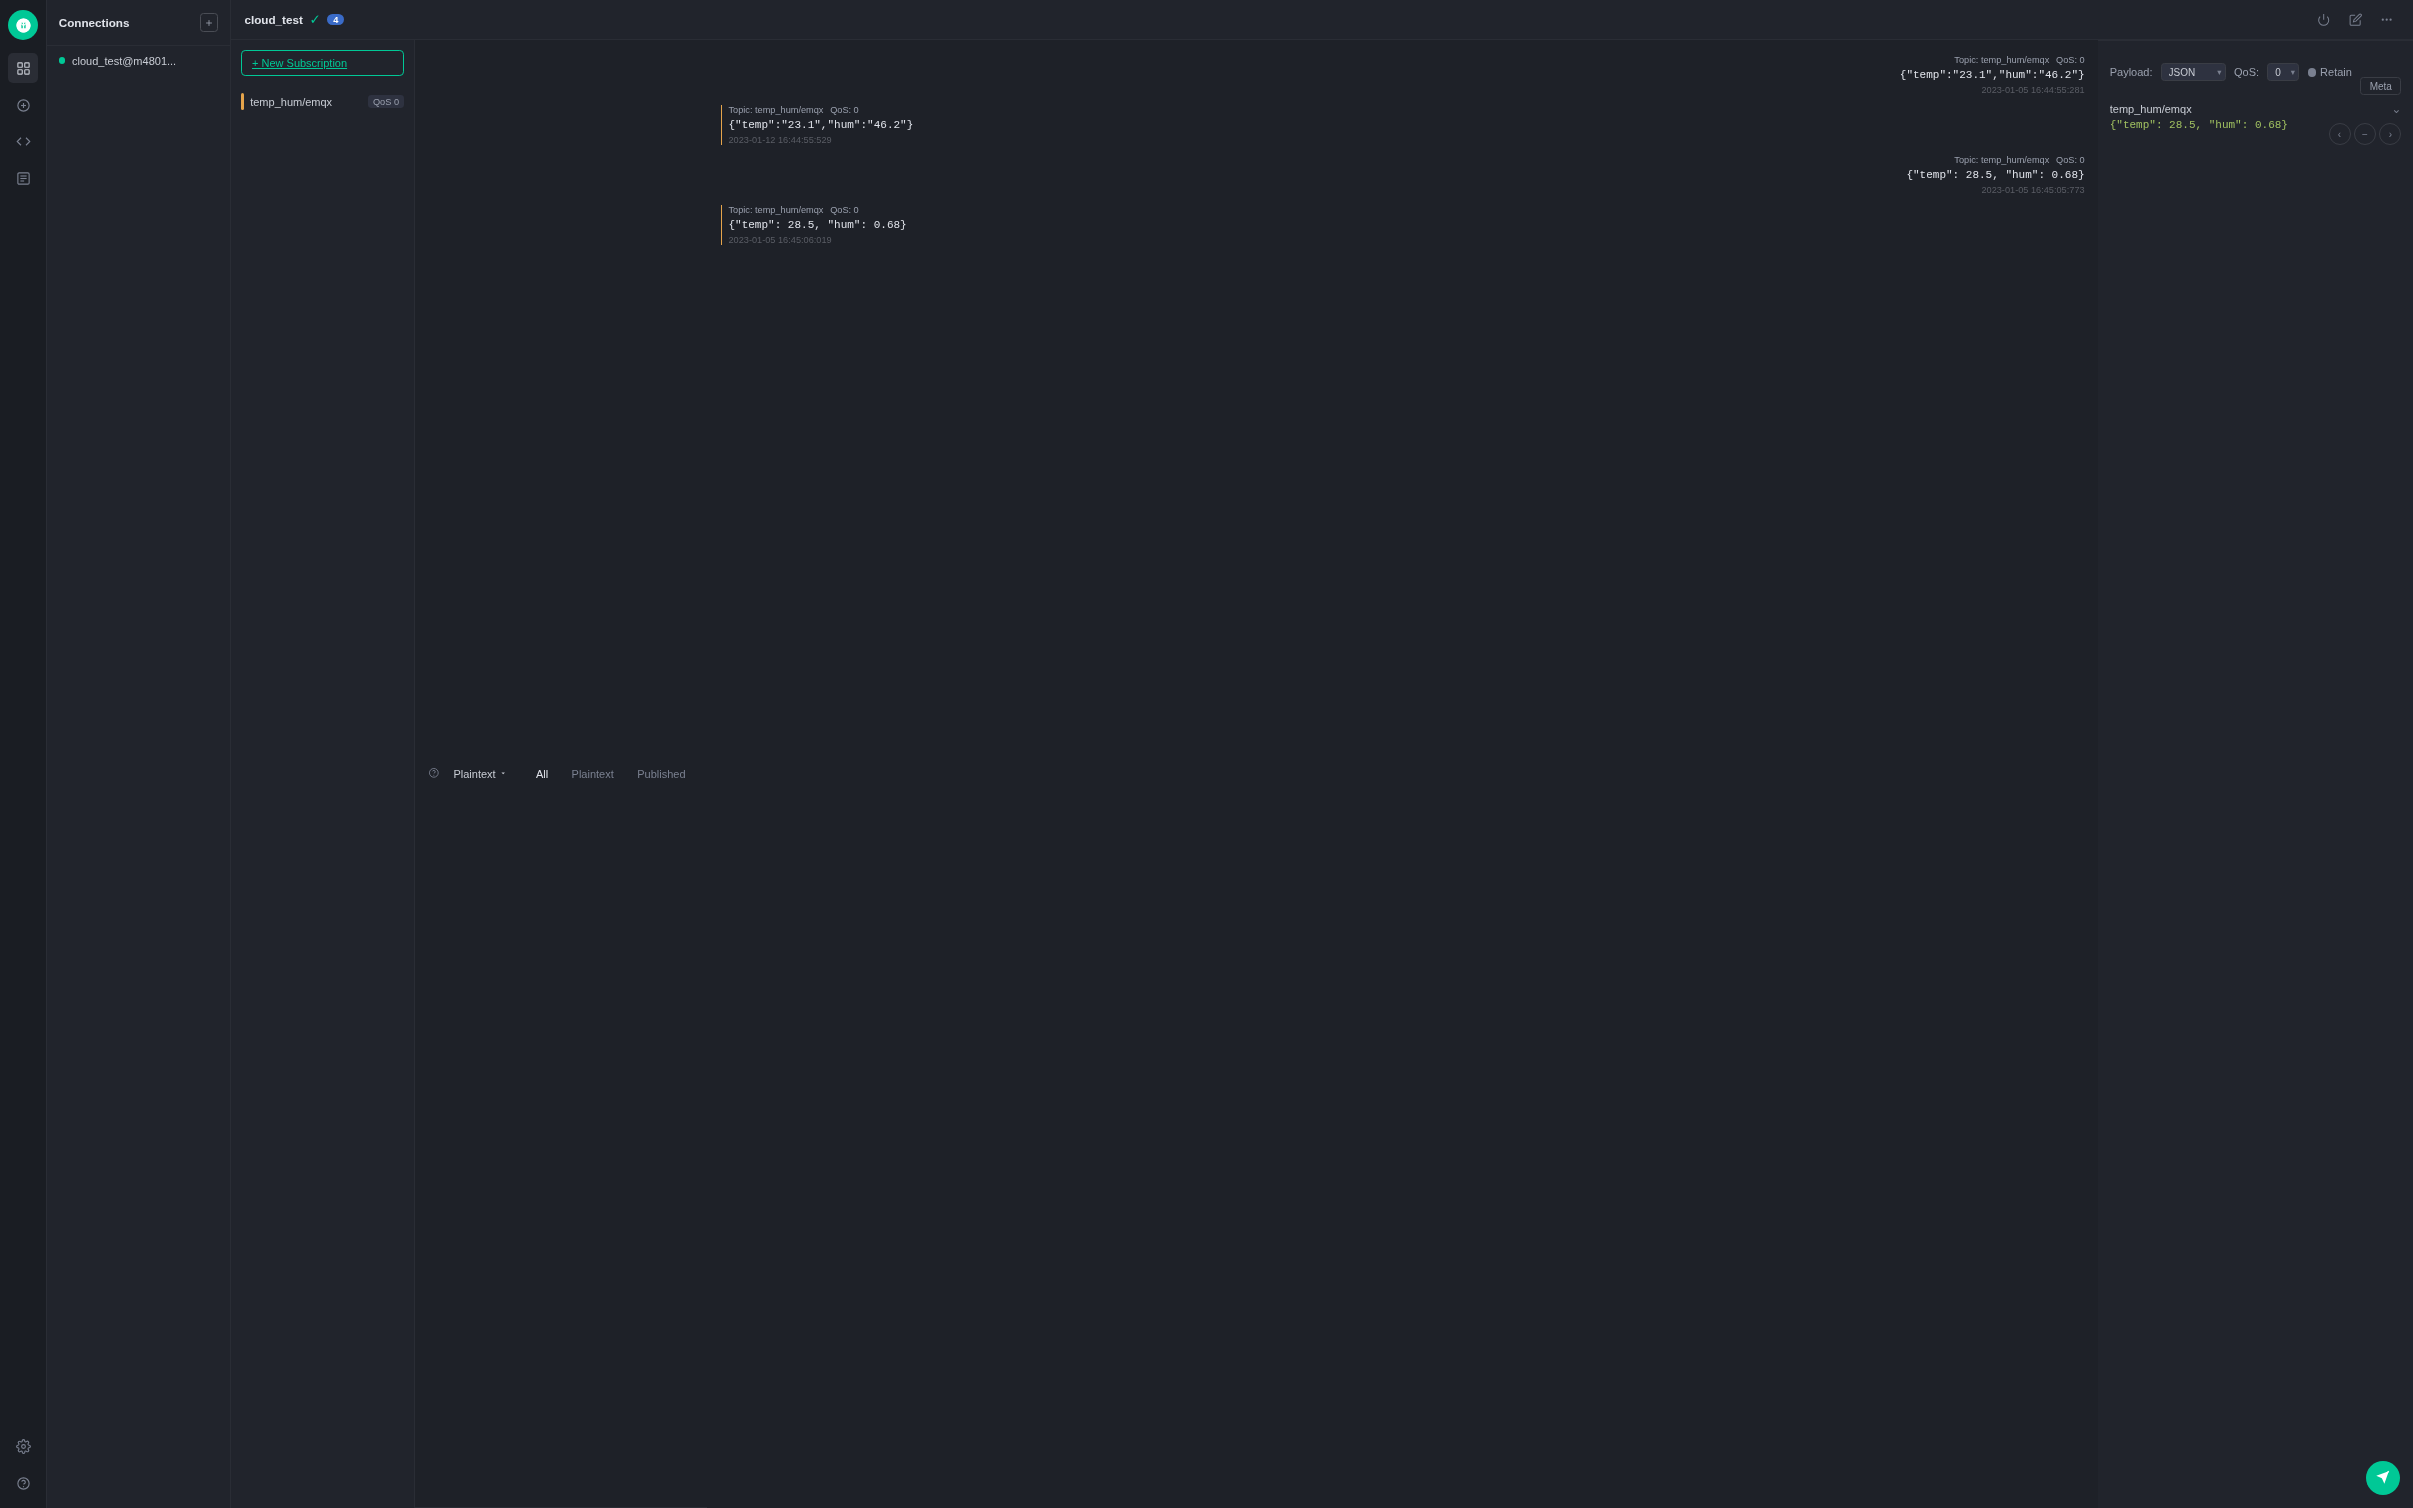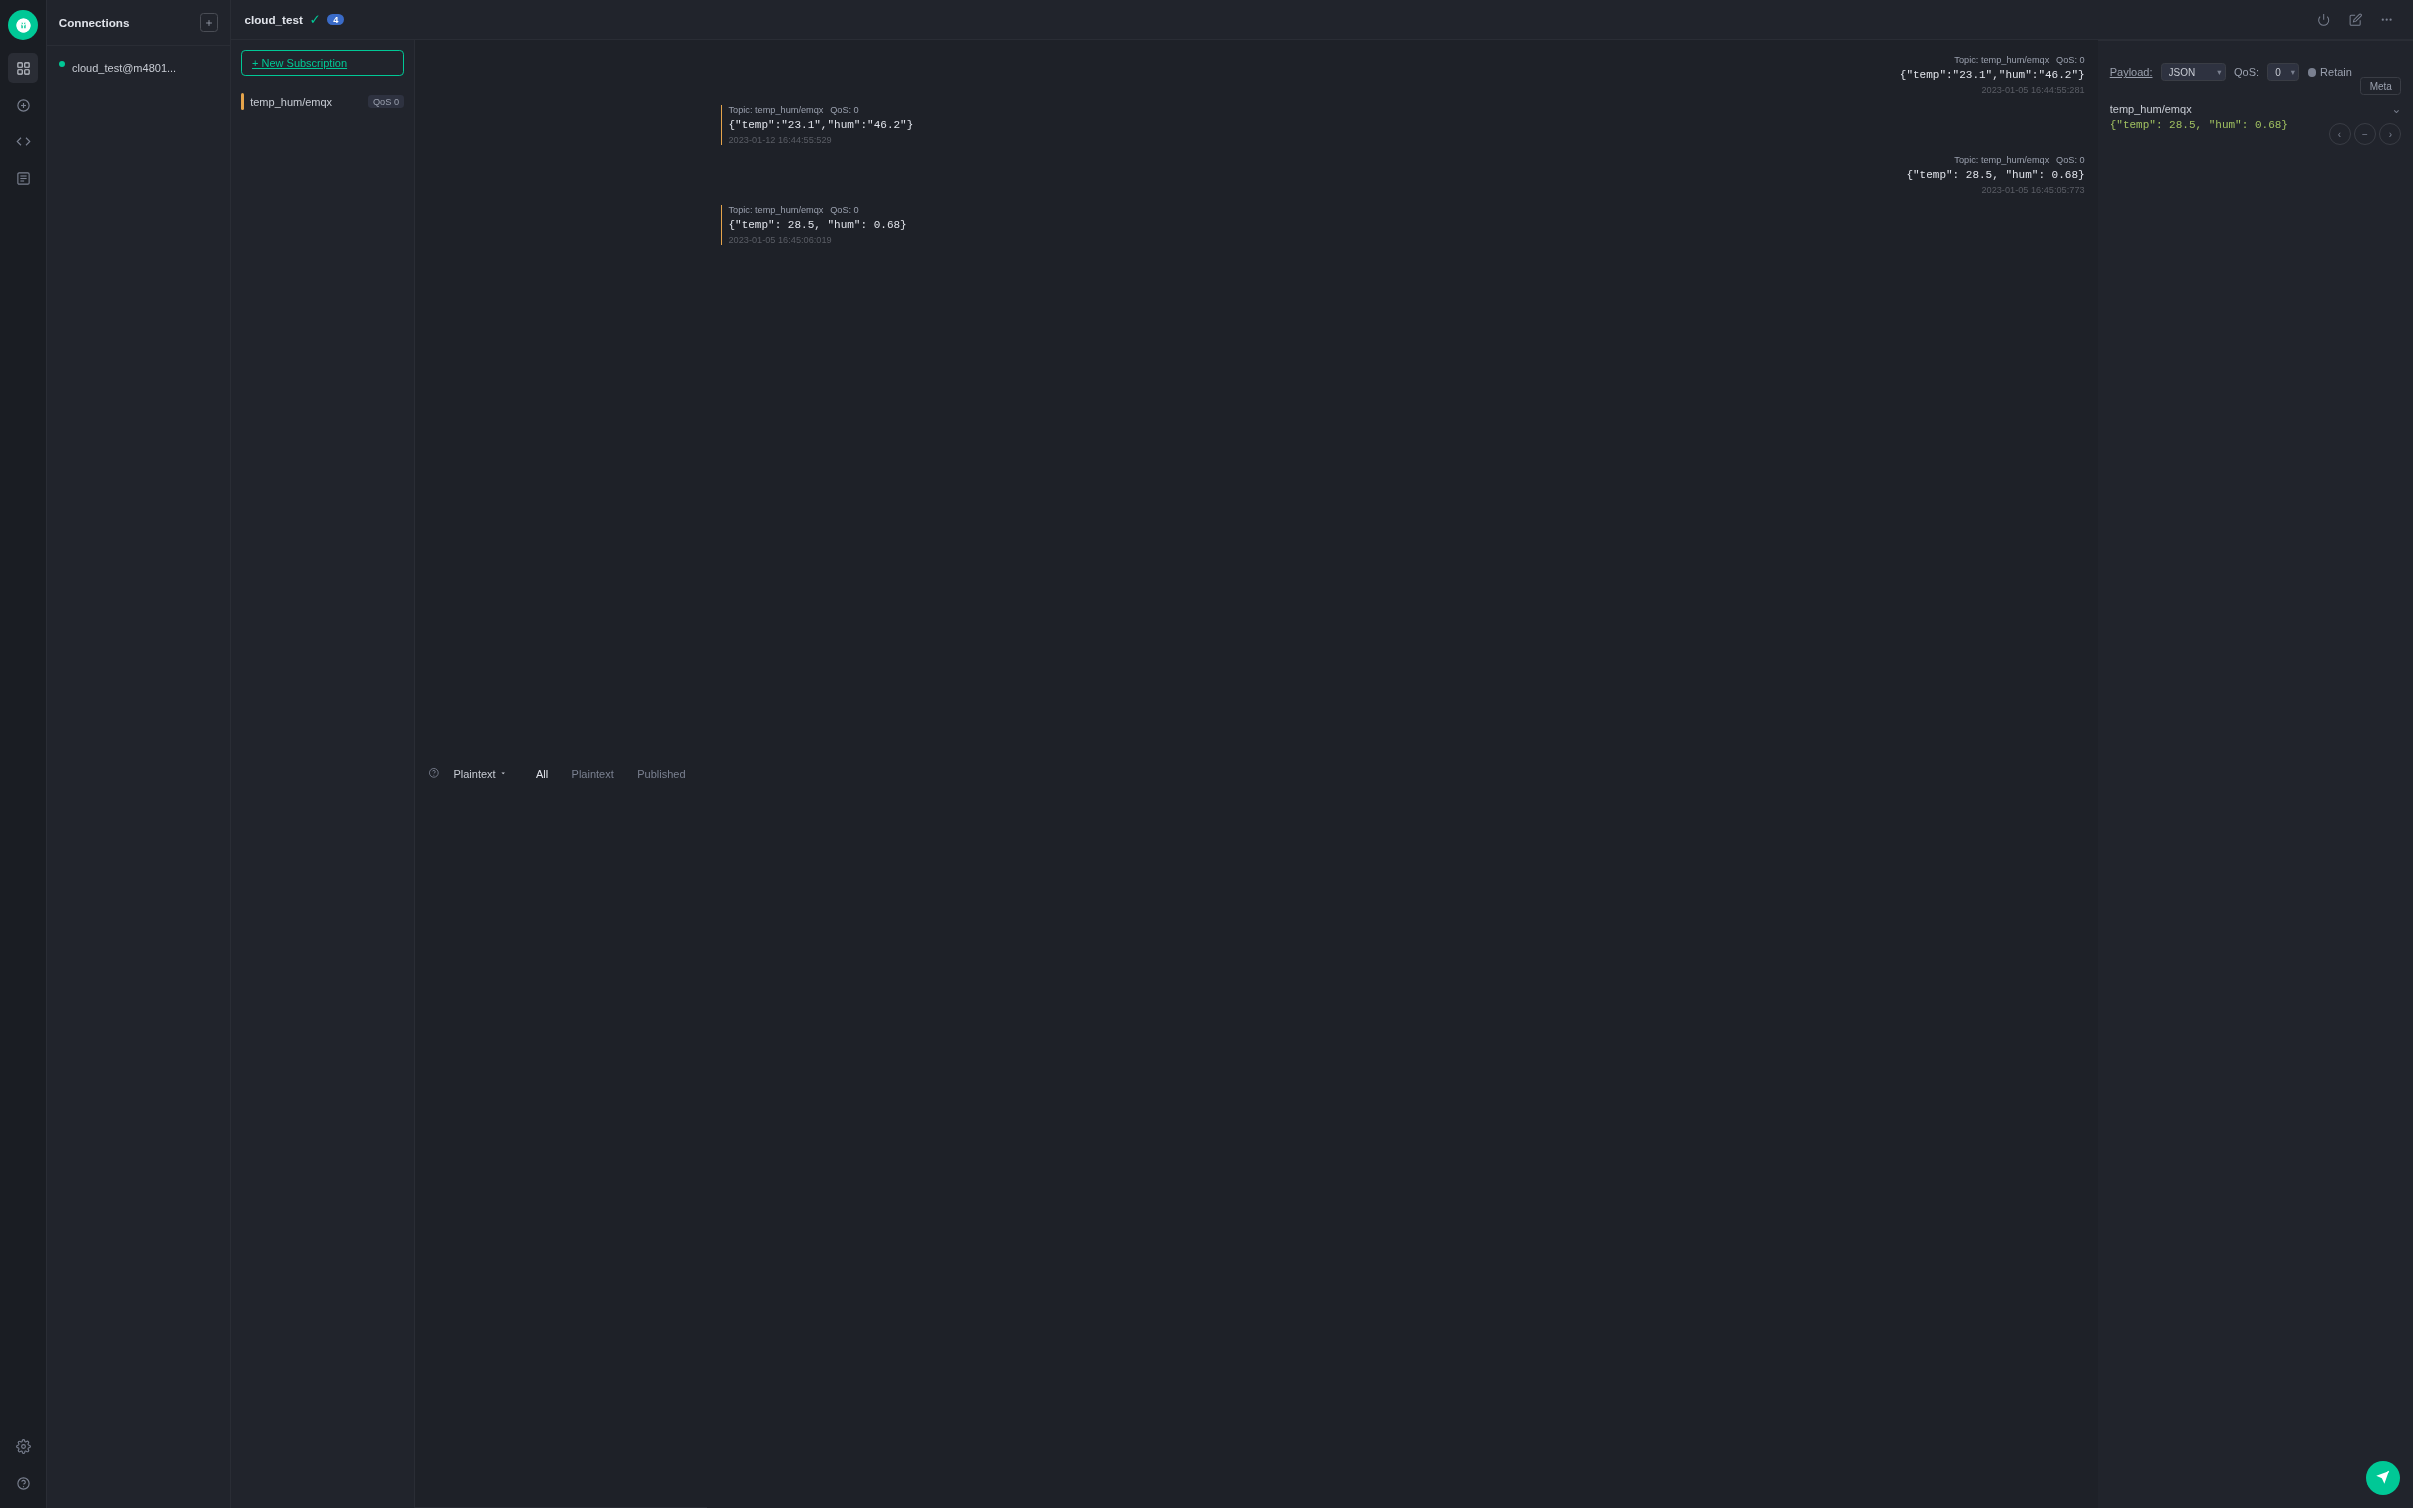--- a/index.html
+++ b/index.html
@@ -95,21 +95,20 @@
       border-radius: 50%;
       background: #00c896;
       flex-shrink: 0;
     }
     .connection-name {
       color: #c8ccd4;
       font-size: 11px;
       overflow: hidden;
       text-overflow: ellipsis;
       white-space: nowrap;
-      margin-top: 7px;
     }
 
     
     .main {
       flex: 1;
       display: flex;
       flex-direction: column;
       overflow: hidden;
     }
 
@@ -317,21 +316,21 @@
       border-top: 0.8px solid #2a2d35;
       background: #21242c;
       padding: 8.4px 11.7px;
     }
     .publish-toolbar {
       display: flex;
       align-items: center;
       gap: 8.4px;
       margin-bottom: 6.7px;
     }
-    .payload-label { color: #9aa0ae; font-size: 11px; text-decoration: underline; }
+    .payload-label { color: #9aa0ae; font-size: 11px; }
     .payload-select {
       background: #2e3240;
       border: 0.8px solid #3a3d45;
       border-radius: 3.4px;
       color: #c8ccd4;
       font-size: 10px;
       padding: 2.5px 17px 2.5px 6.7px;
       cursor: pointer;
       appearance: none;
       position: relative;

